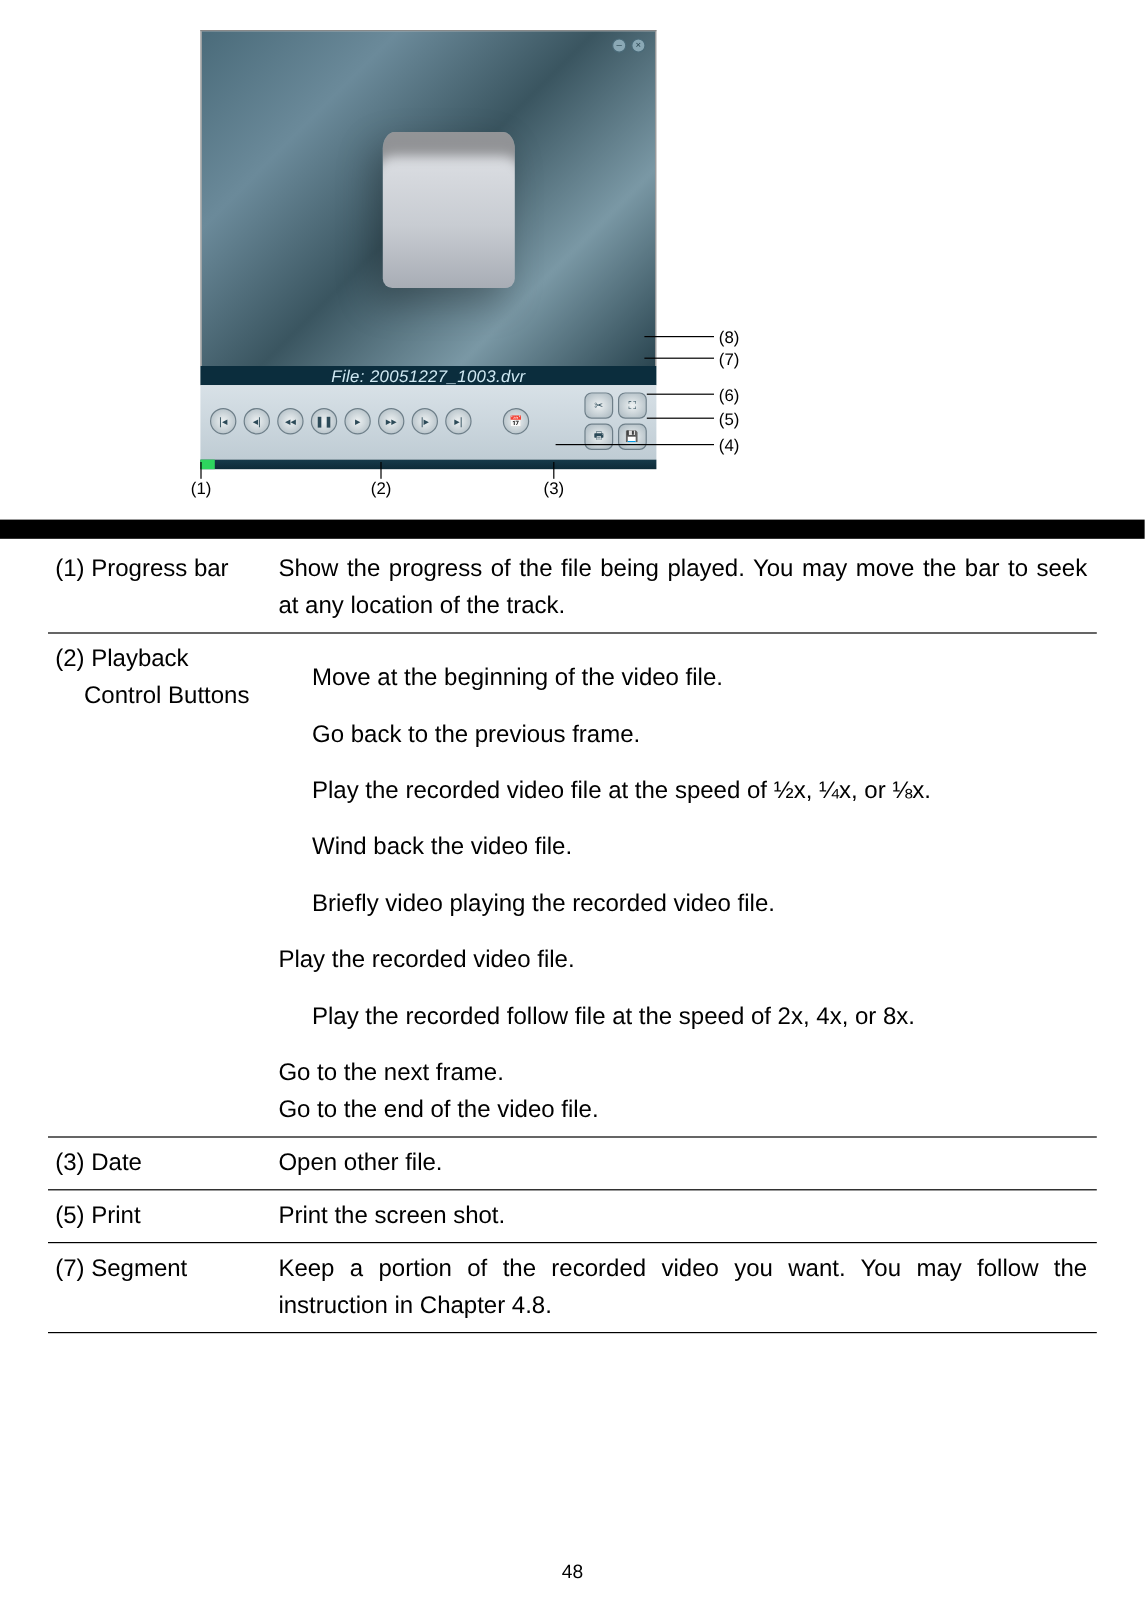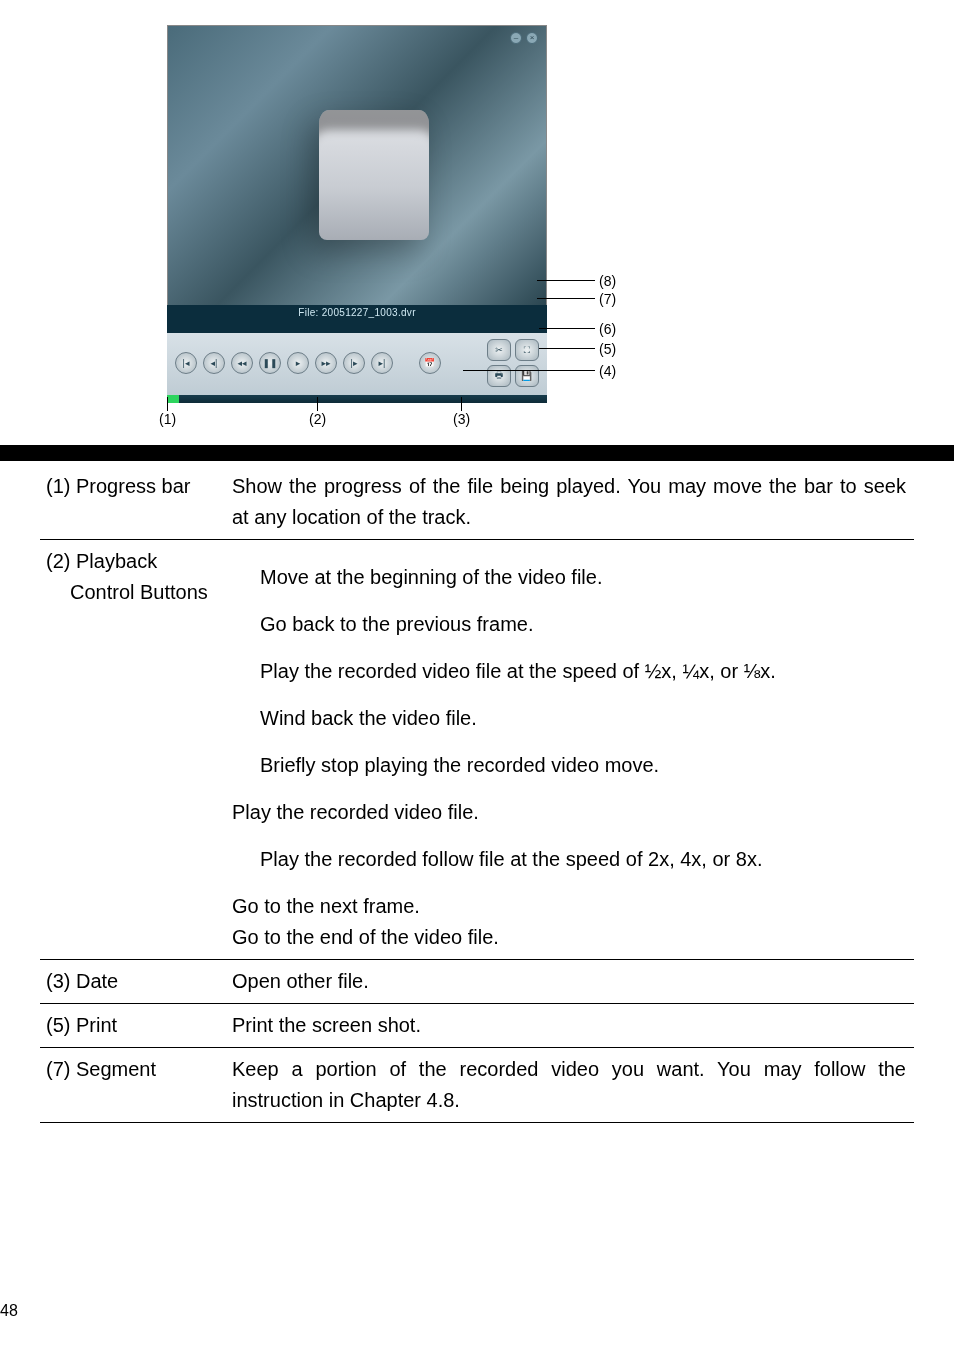--- a/index.html
+++ b/index.html
@@ -51,27 +51,28 @@
       width: 12px; height: 12px;
       border-radius: 50%;
       background: #8aa8b5;
       border: 1px solid #4a6a78;
       font-size: 8px;
       line-height: 10px;
       text-align: center;
       color: #2a4550;
     }
     .file-bar {
-      height: 28px;
+      height: 16px;
       background: #0b2d3d;
       color: #cfe8f2;
-      font-size: 10px;
+      font-size: 14px;
       text-align: center;
       line-height: 16px;
       letter-spacing: 0.3px;
+      font-style: italic;
     }
     .ctrl-area {
       background: linear-gradient(#d8e1e7, #bfccd4);
       padding: 6px 8px 8px 8px;
       display: flex;
       align-items: center;
       gap: 6px;
       position: relative;
     }
     .cbtn {
@@ -157,20 +158,21 @@
     ul.sub {
       list-style: none;
       padding-left: 28px;
     }
     ul.sub li { margin: 16px 0; }
 
     .page-num {
       position: absolute;
       bottom: 30px;
       left: 0; right: 0;
+      text-align: center;
       font-size: 16px;
     }
   </style>
 </head>
 <body>
 
 <div class="figure-wrap">
   <div class="player">
     <div class="video-area">
       <div class="top-icons">
@@ -245,21 +247,21 @@
       <td class="k">
         <span>(2) Playback</span><br>
         <span style="padding-left:24px;">Control Buttons</span>
       </td>
       <td>
         <ul class="sub">
           <li>Move at the beginning of the video file.</li>
           <li>Go back to the previous frame.</li>
           <li>Play the recorded video file at the speed of ½x, ¼x, or ⅛x.</li>
           <li>Wind back the video file.</li>
-          <li>Briefly stop playing the recorded video move.</li>
+          <li>Briefly video playing the recorded video file.</li>
         </ul>
         <div>Play the recorded video file.</div>
         <ul class="sub">
           <li>Play the recorded follow file at the speed of 2x, 4x, or 8x.</li>
         </ul>
         <div>Go to the next frame.</div>
         <div>Go to the end of the video file.</div>
       </td>
     </tr>
     <tr>

